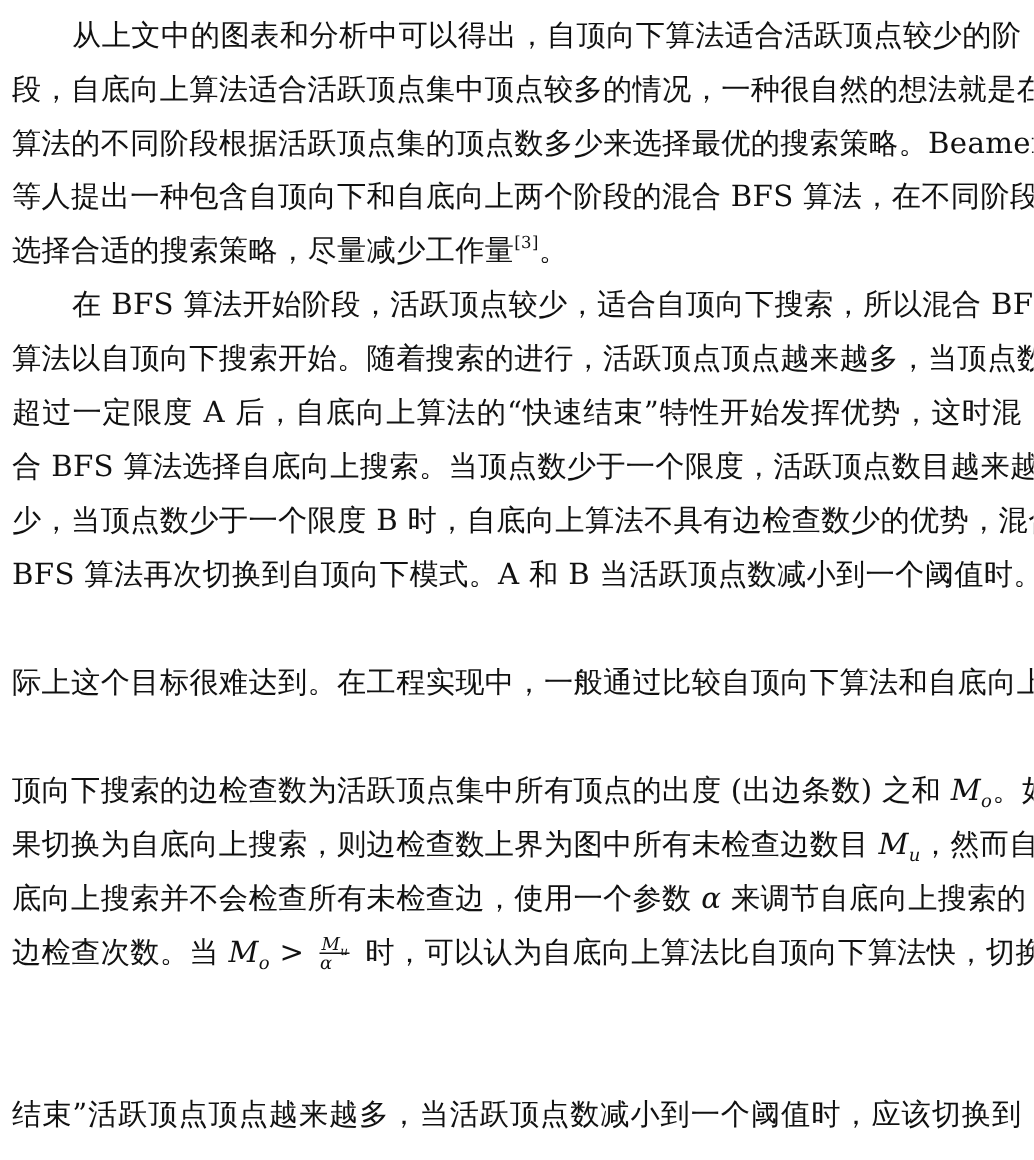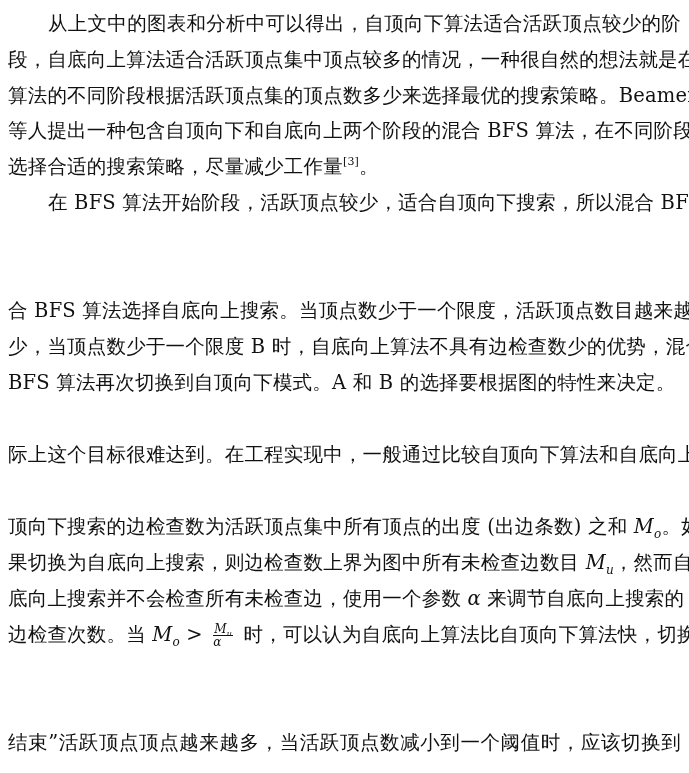--- a/index.html
+++ b/index.html
@@ -22,23 +22,25 @@
 
 <div class="page">
 
   <div class="line indent" style="top:9px">从上文中的图表和分析中可以得出，自顶向下算法适合活跃顶点较少的阶</div>
   <div class="line" style="top:45px">段，自底向上算法适合活跃顶点集中顶点较多的情况，一种很自然的想法就是在</div>
   <div class="line" style="top:81px">算法的不同阶段根据活跃顶点集的顶点数多少来选择最优的搜索策略。Beamer</div>
   <div class="line" style="top:116px">等人提出一种包含自顶向下和自底向上两个阶段的混合 BFS 算法，在不同阶段</div>
   <div class="line last" style="top:152px"><span>选择合适的搜索策略，尽量减少工作量</span><sup>[3]</sup><span>。</span></div>
 
   <div class="line indent" style="top:188px">在 BFS 算法开始阶段，活跃顶点较少，适合自顶向下搜索，所以混合 BFS</div>
+  <div class="line" style="top:224px">算法以自顶向下搜索开始。随着搜索的进行，活跃顶点顶点越来越多，当顶点数</div>
+  <div class="line" style="top:260px">超过一定限度 A 后，自底向上算法的“快速结束”特性开始发挥优势，这时混</div>
   <div class="line" style="top:296px">合 BFS 算法选择自底向上搜索。当顶点数少于一个限度，活跃顶点数目越来越</div>
   <div class="line" style="top:332px">少，当顶点数少于一个限度 B 时，自底向上算法不具有边检查数少的优势，混合</div>
-  <div class="line last" style="top:368px">BFS 算法再次切换到自顶向下模式。A 和 B 的选择要根据图的特性来决定。</div>
+  <div class="line last" style="top:368px">BFS 算法再次切换到自顶向下模式。A 和 B 当活跃顶点数减小到一个阈值时。</div>
 
   <div class="line" style="top:440px">际上这个目标很难达到。在工程实现中，一般通过比较自顶向下算法和自底向上</div>
   <div class="line" style="top:512px"><span>顶向下搜索的边检查数为活跃顶点集中所有顶点的出度 (出边条数) 之和 </span><span class="m"><span>M</span><sub>o</sub></span><span>。如</span></div>
   <div class="line" style="top:548px"><span>果切换为自底向上搜索，则边检查数上界为图中所有未检查边数目 </span><span class="m"><span>M</span><sub>u</sub></span><span>，然而自</span></div>
   <div class="line" style="top:584px"><span>底向上搜索并不会检查所有未检查边，使用一个参数 </span><span class="m">α</span><span> 来调节自底向上搜索的</span></div>
   <div class="line" style="top:620px"><span>边检查次数。当 </span><span class="m"><span>M</span><sub>o</sub><span style="font-style:normal"> &gt; </span><span class="frac"><span class="num"><span style="display:inline">M</span><sub style="font-size:8px">u</sub></span><span>α</span></span></span><span> 时，可以认为自底向上算法比自顶向下算法快，切换</span></div>
 
   <div class="line" style="top:728px">结束”活跃顶点顶点越来越多，当活跃顶点数减小到一个阈值时，应该切换到</div>
 </div>
 

